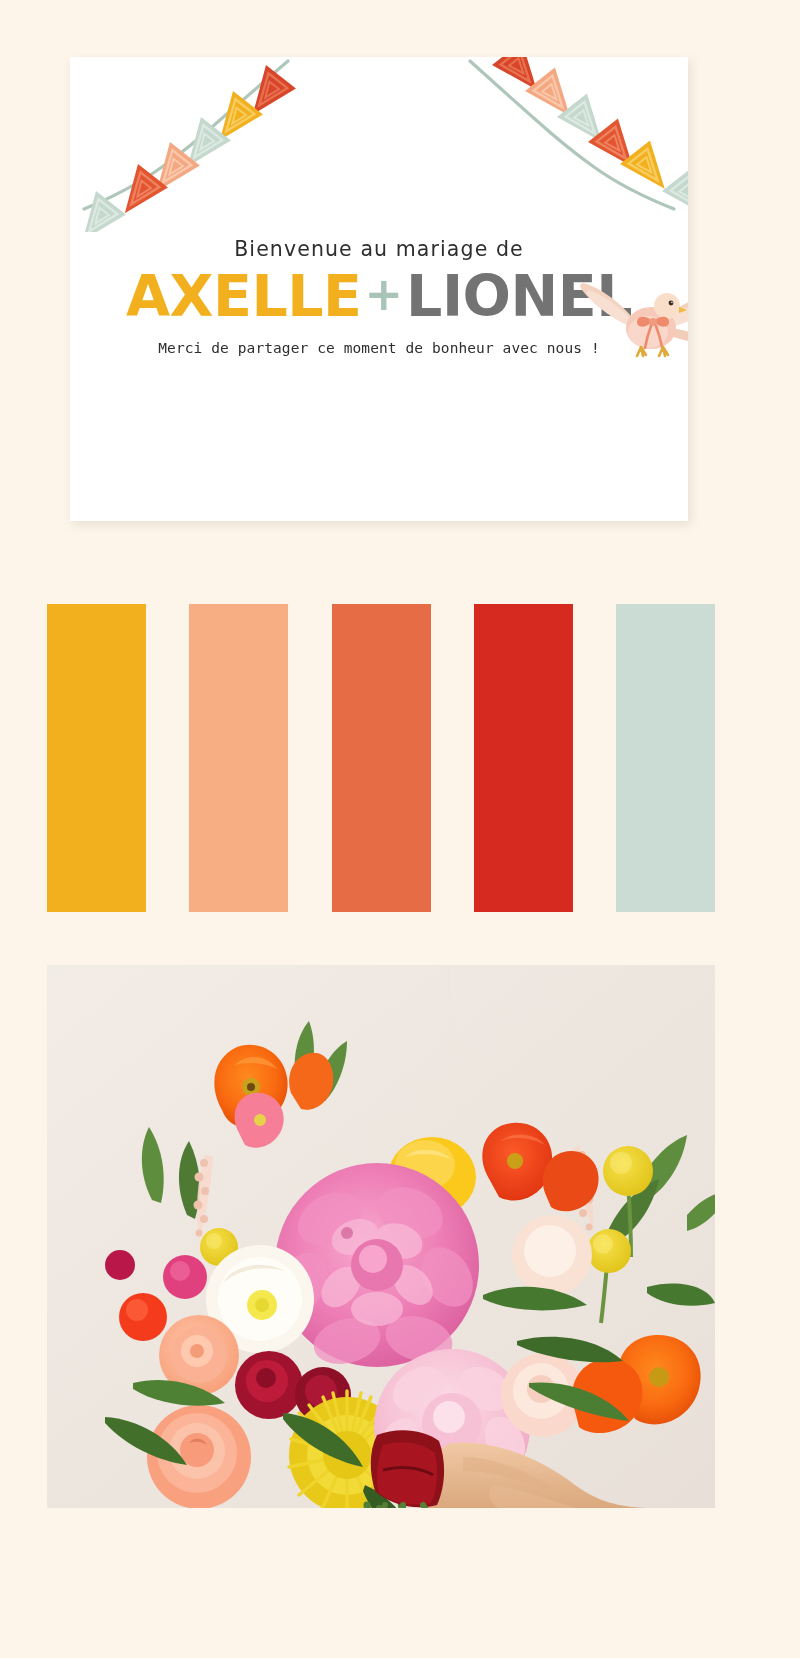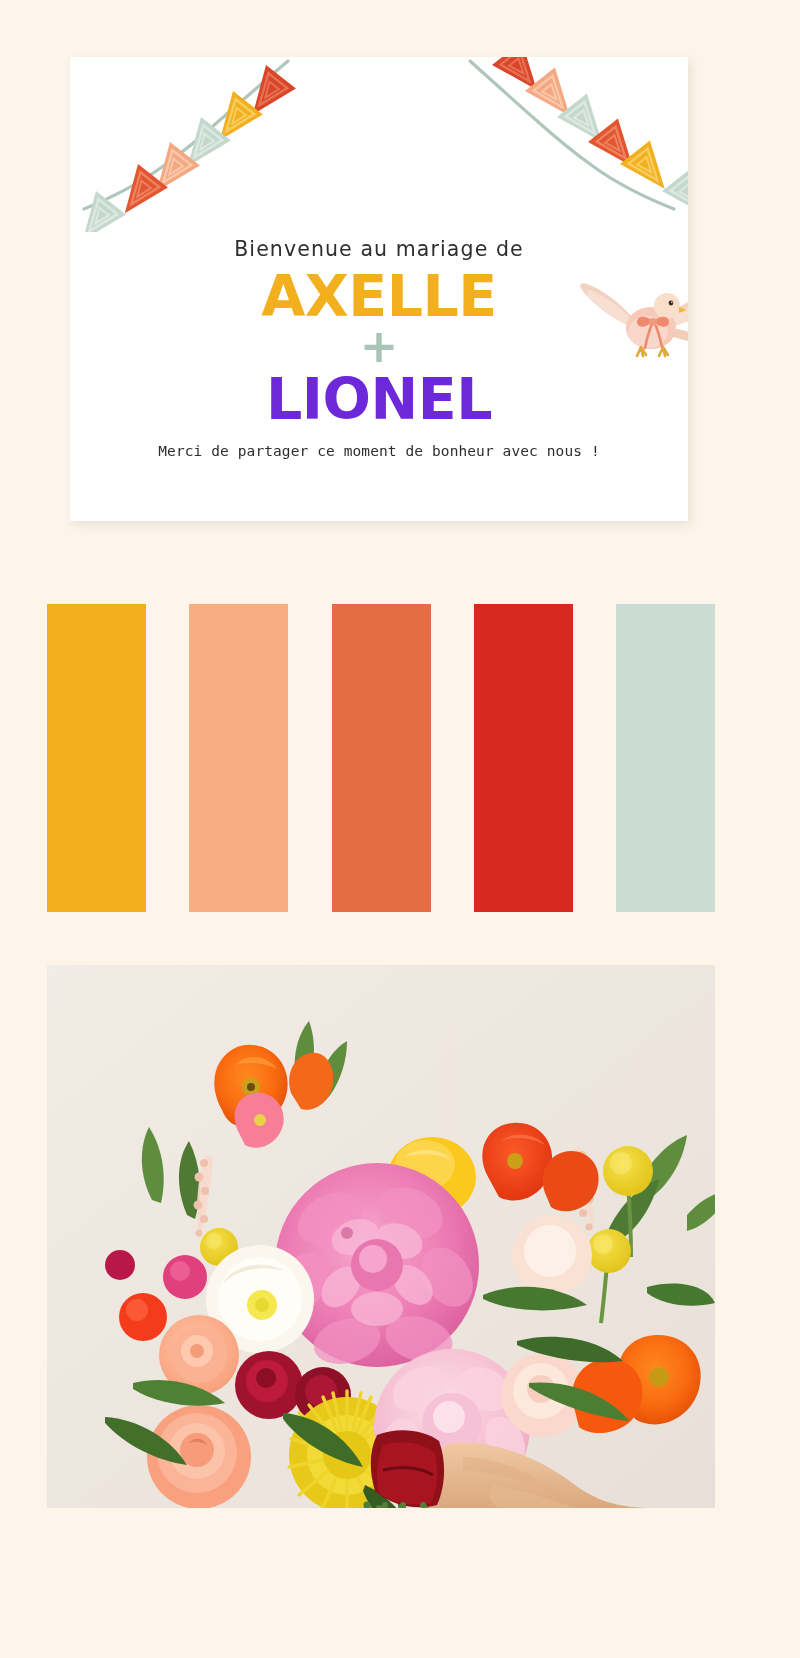--- a/index.html
+++ b/index.html
@@ -54,31 +54,30 @@
     margin: 0 0 6px 0;
   }
 
   .names-row {
     display: flex;
     align-items: center;
     justify-content: center;
     line-height: 1;
     margin: 8px;
     padding: 0;
-    flex-direction: column;
   }
   .name-word {
     font-family: "DejaVu Sans", sans-serif;
     font-weight: 700;
     font-size: 57px;
     letter-spacing: -0.5px;
     line-height: 1;
   }
   .name-first { color: #F2B01E; }
-  .name-second { color: #6d28d9; }
+  .name-second { color: #737373; }
   .plus-sign {
     font-family: "DejaVu Sans", sans-serif;
     font-weight: 700;
     font-size: 46px;
     color: #A9C5B8;
     line-height: 1;
     padding: 0 3px;
     position: relative;
     top: -2px;
   }

